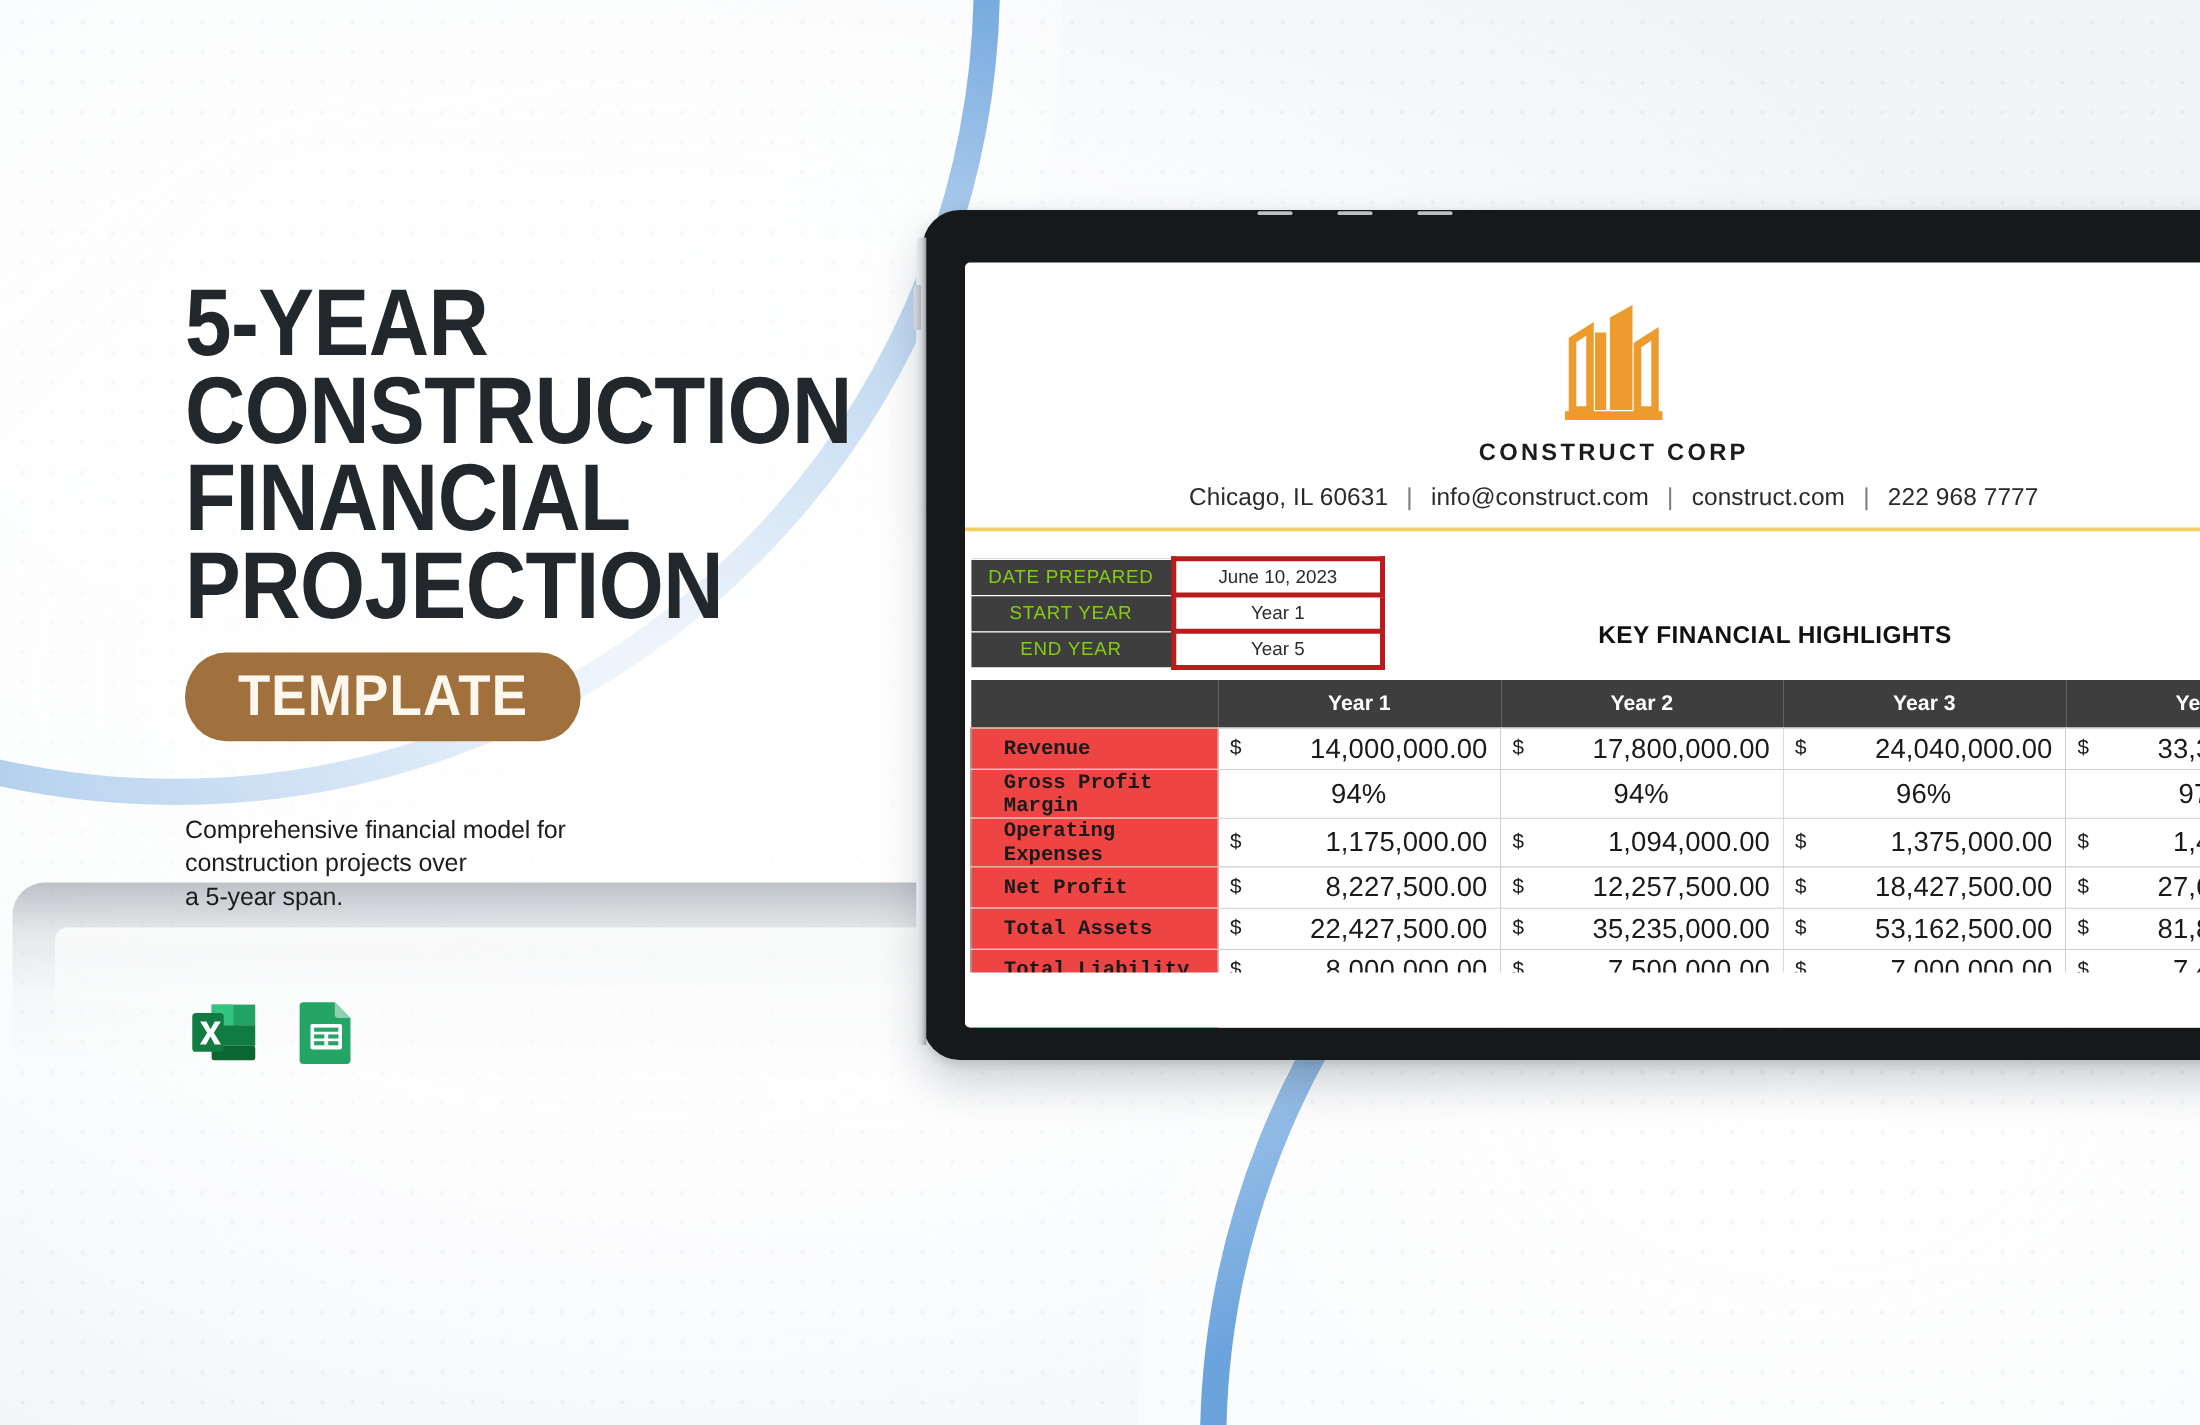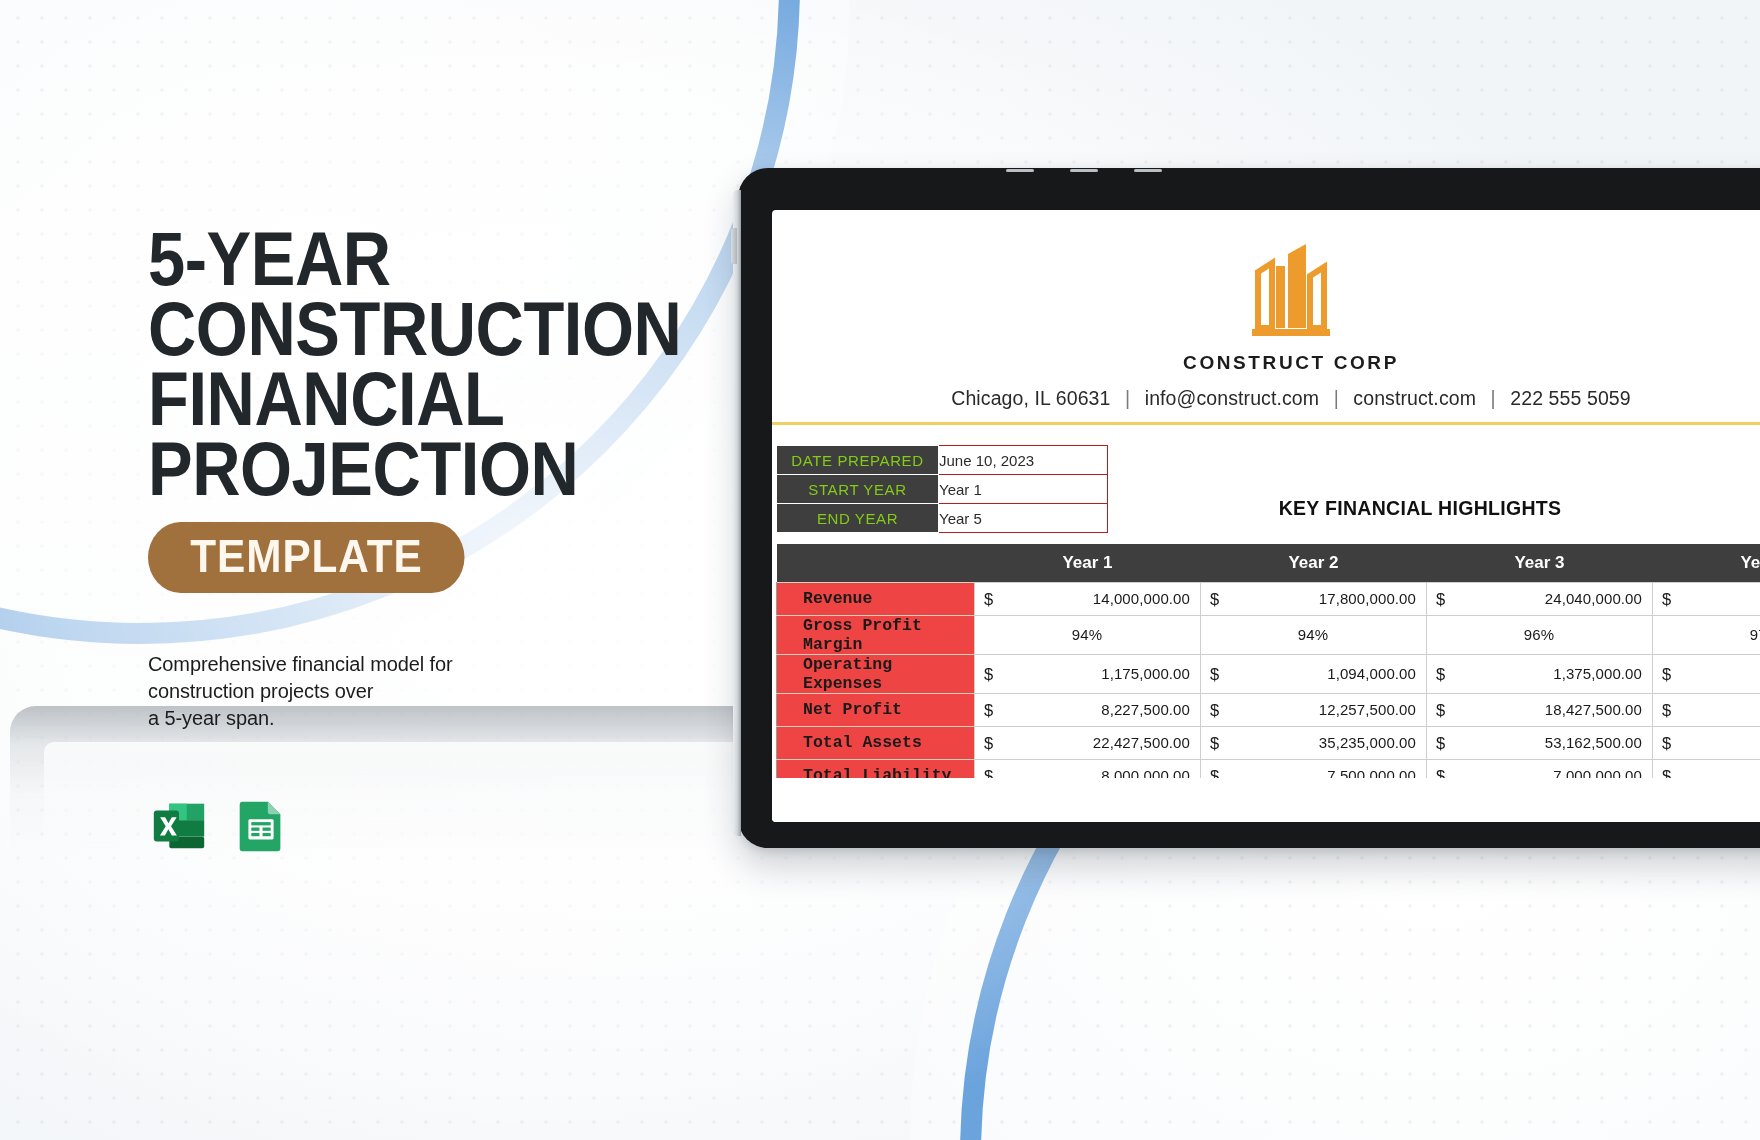--- a/index.html
+++ b/index.html
@@ -256,22 +256,22 @@
     font-weight:normal;
     font-size:14px;
     letter-spacing:0.6px;
     text-align:center;
     border:1px solid #ffffff;
     text-transform:uppercase;
   }
   .info-val {
     background:#ffffff;
     color:#2b2b2b;
-    text-align:left;
-    border:1px solid #b91c1c;
+    text-align:center;
+    border:4px solid #b91c1c;
     font-size:16px;
   }
 
   #highlights-title {
     position:absolute;
     left:0; right:0;
     top:287px;
     text-align:center;
     font-family:"Liberation Sans", sans-serif;
     font-weight:bold;
@@ -323,21 +323,21 @@
     color:#1a1a1a;
     position:relative;
   }
   .cell .cur {
     position:absolute; left:9px; top:50%; transform:translateY(-50%);
     font-size:16.5px;
   }
   .cell .amt {
     display:block;
     text-align:right;
-    font-size:15px;
+    font-size:22px;
     letter-spacing:0.1px;
   }
   .cell.pct { text-align:center; }
   .cell.pct .amt { text-align:center; }
 
   
   #sheet-bottom-fill {
     position:absolute;
     left:0; right:0; bottom:0; height:44px;
     background:#ffffff;
@@ -433,21 +433,21 @@
               </svg>
             </span>
             <div id="company-name">CONSTRUCT CORP</div>
             <div id="contact-line">
               <span>Chicago, IL 60631</span>
               <span class="contact-sep">|</span>
               <span>info@construct.com</span>
               <span class="contact-sep">|</span>
               <span>construct.com</span>
               <span class="contact-sep">|</span>
-              <span>222 555 5059</span>
+              <span>222 968 7777</span>
             </div>
           </div>
 
           <div id="gold-rule"></div>
 
           <table id="info-table">
             <tbody id="info-tbody">
                 <tr>
                   <td class="info-key">DATE PREPARED</td>
                   <td class="info-val">June 10, 2023</td>

